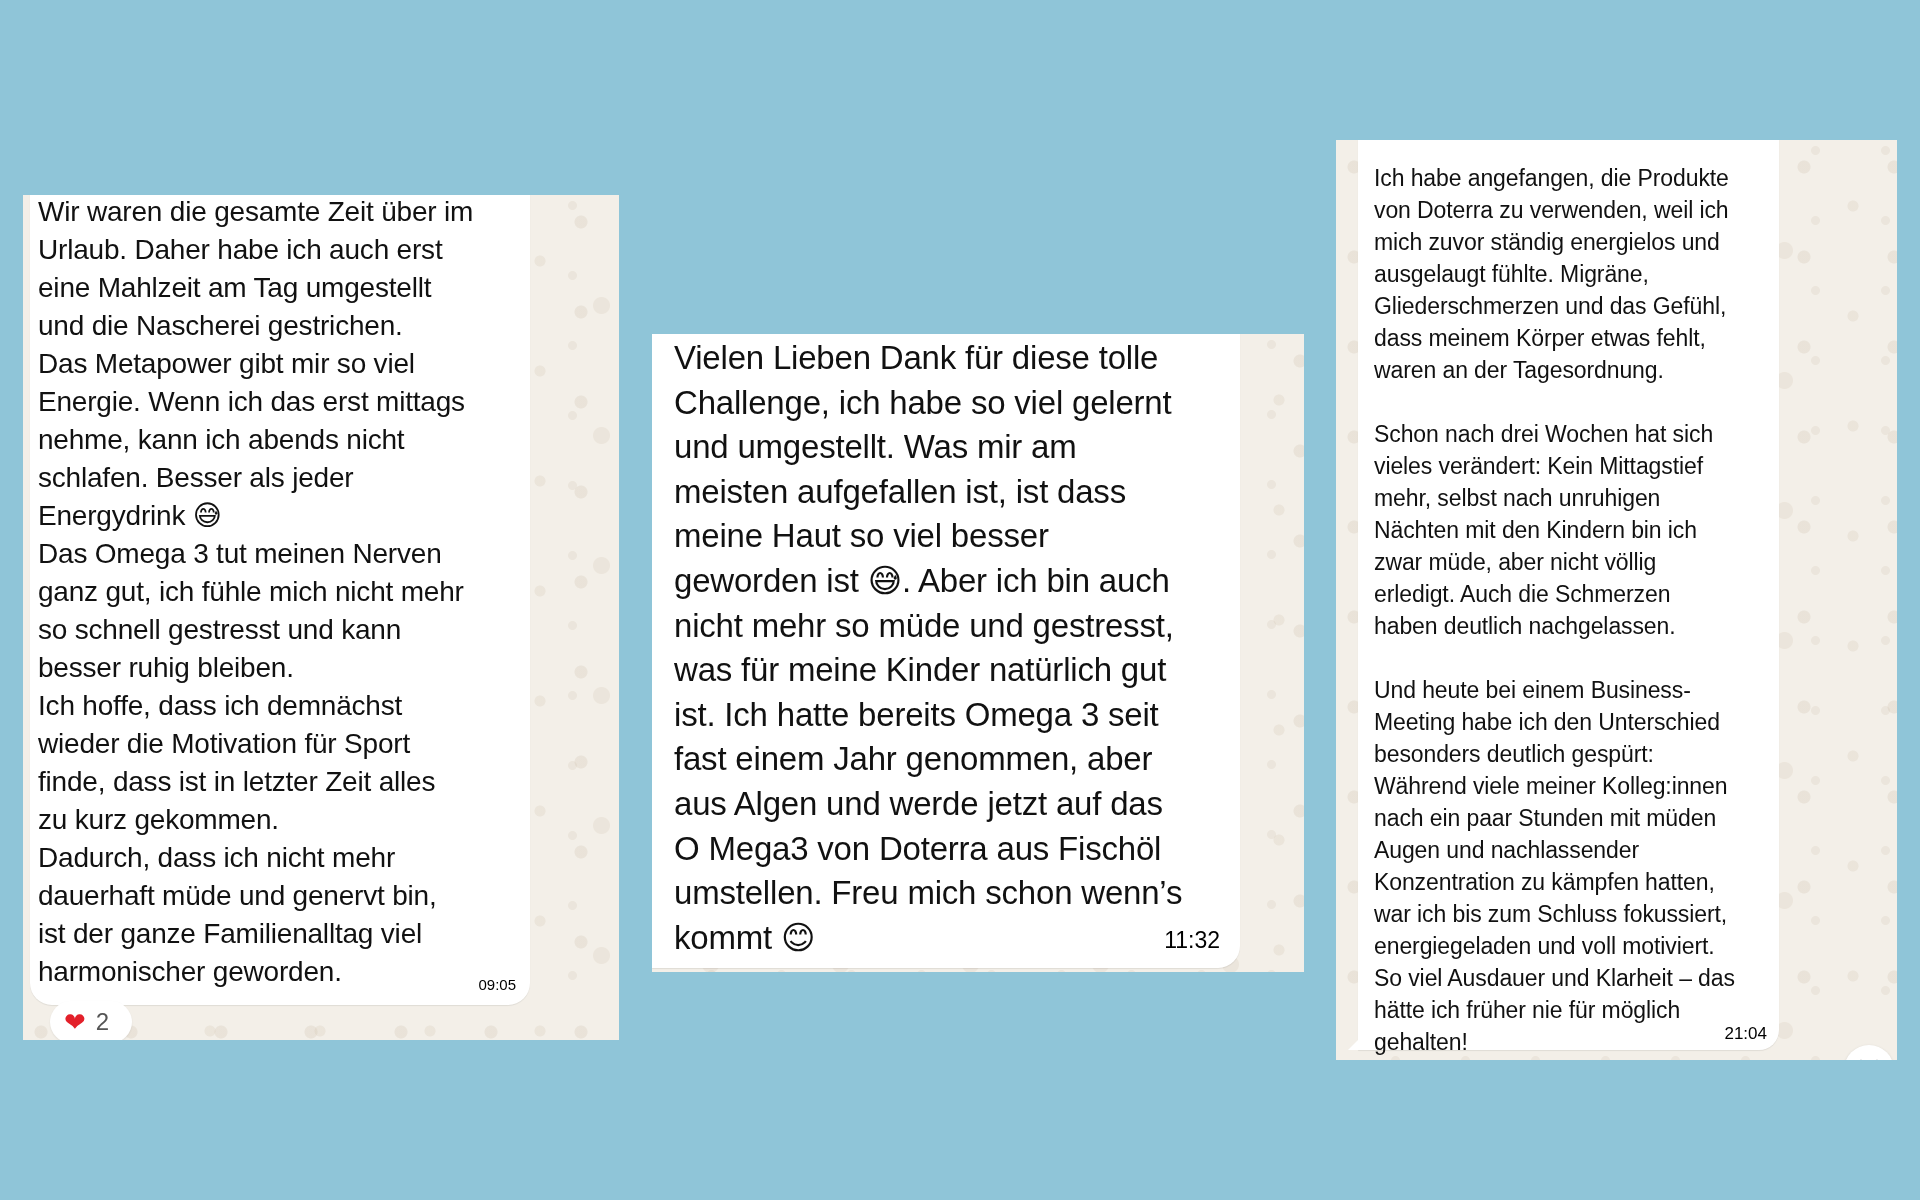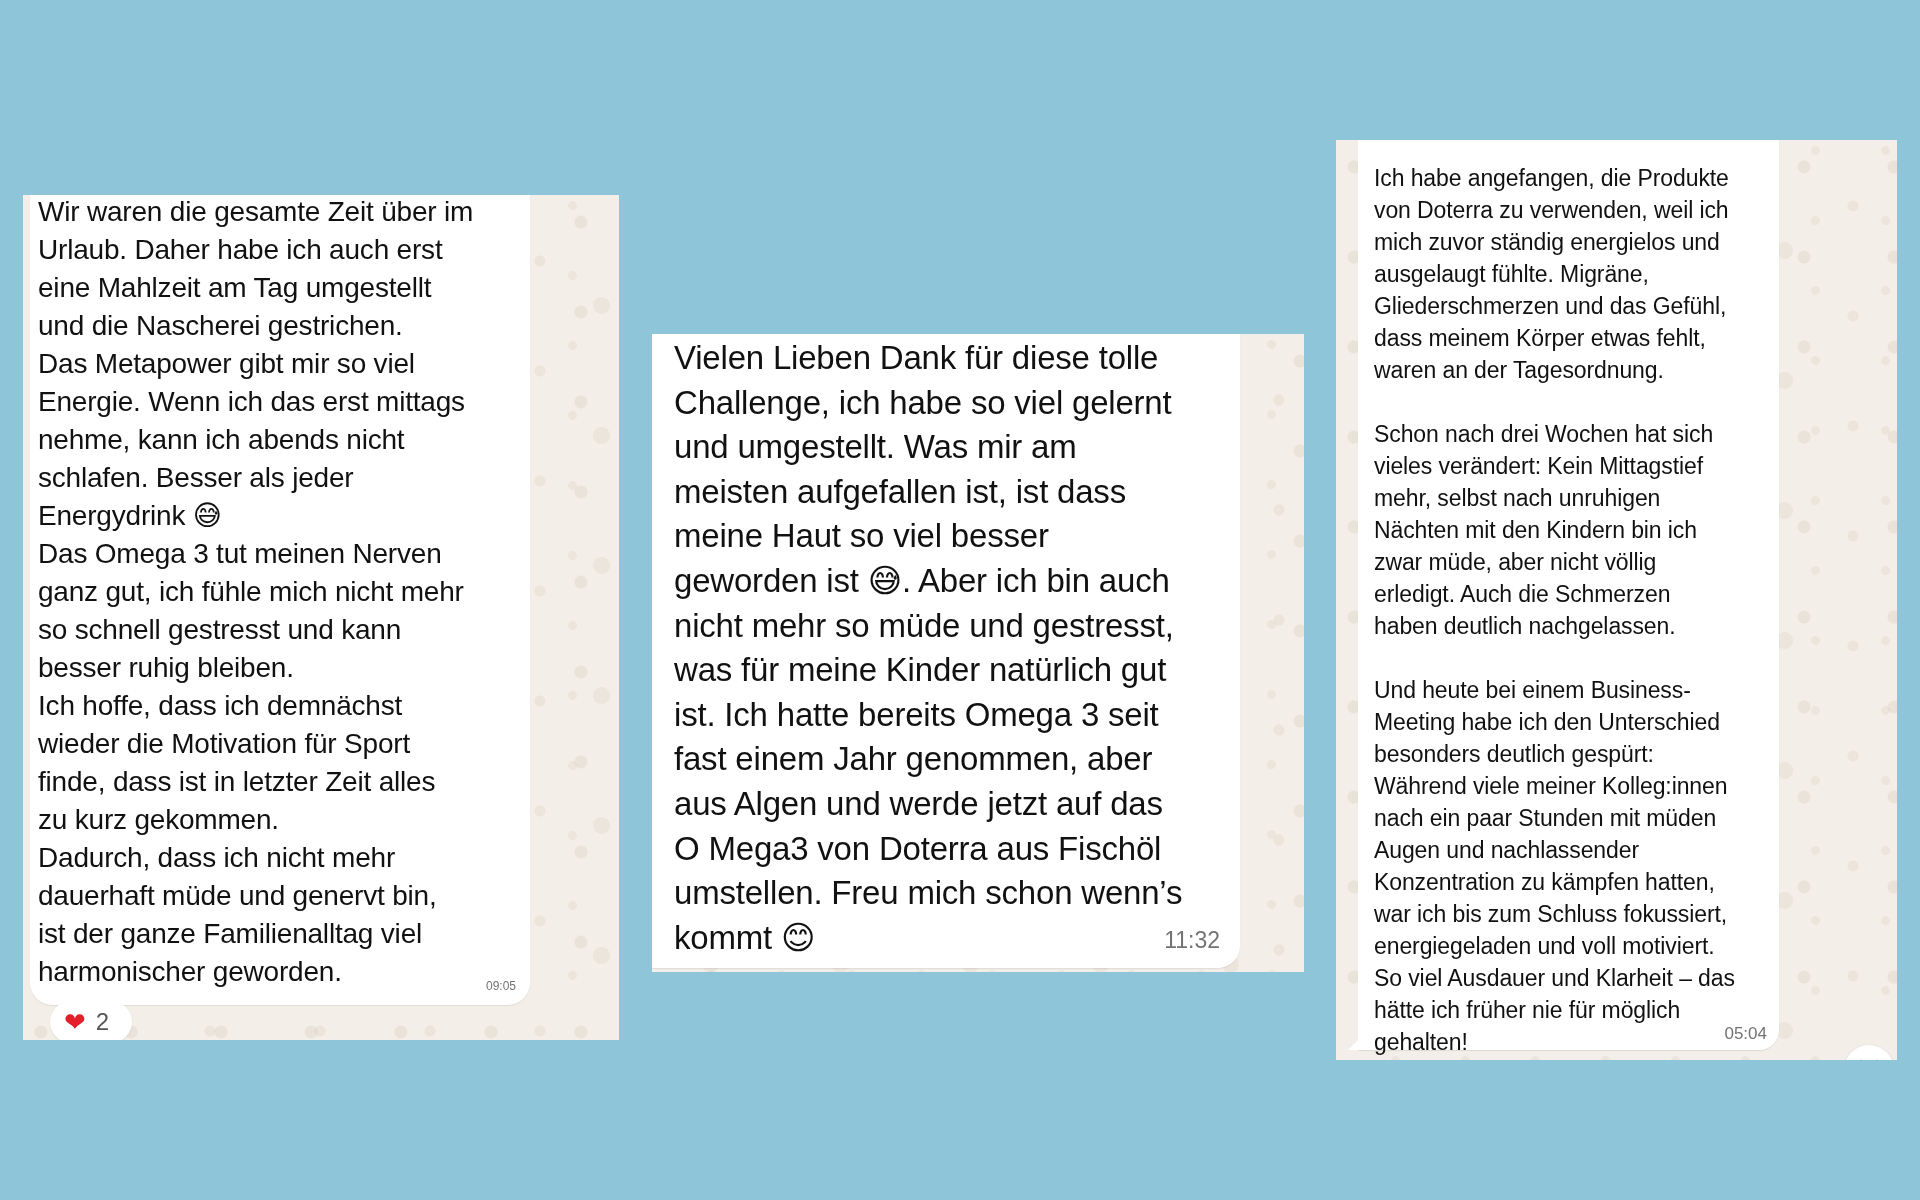--- a/index.html
+++ b/index.html
@@ -16,28 +16,28 @@
       radial-gradient(circle at 70% 60%, rgba(205,190,170,0.22) 0 5px, transparent 6px),
       radial-gradient(circle at 45% 85%, rgba(205,190,170,0.2) 0 8px, transparent 9px),
       radial-gradient(circle at 85% 15%, rgba(205,190,170,0.2) 0 4px, transparent 5px);
     background-size: 90px 90px, 110px 110px, 130px 130px, 70px 70px;
   }
   .bubble {
     position: absolute; background: #ffffff; color: #111111;
     box-shadow: 0 1px 1px rgba(0,0,0,0.08);
   }
   .msg-text { white-space: pre-wrap; margin: 0; }
-  .time { position: absolute; color: #737373; }
+  .time { position: absolute; color: #000000; }
   .emoji { font-family: "DejaVu Sans", sans-serif; }
 
   
   #p1 { left: 23px; top: 195px; width: 596px; height: 845px; }
   #p1 .bubble { left: 7px; top: -20px; width: 500px; height: 830px; border-radius: 0 0 22px 22px; }
   #p1 .msg-text { position: absolute; left: 8px; top: 18px; font-size: 28px; line-height: 38px; letter-spacing: -0.2px; }
-  #p1 .time { right: 14px; bottom: 12px; font-size: 12px; margin-left: 44px; }
+  #p1 .time { right: 14px; bottom: 12px; font-size: 15px; margin-left: 44px; }
   .reaction {
     position: absolute; left: 27px; top: 806px; width: 82px; height: 42px;
     background: #ffffff; border-radius: 21px; display: flex; align-items: center;
     gap: 10px; padding-left: 14px; box-sizing: border-box; box-shadow: 0 1px 2px rgba(0,0,0,0.08);
   }
   .reaction .heart { color: #e3202a; font-size: 26px; line-height: 1; }
   .reaction .count { color: #555555; font-size: 24px; }
 
   
   #p2 { left: 652px; top: 334px; width: 652px; height: 638px; }
@@ -138,20 +138,20 @@
 besonders deutlich gespürt:
 Während viele meiner Kolleg:innen
 nach ein paar Stunden mit müden
 Augen und nachlassender
 Konzentration zu kämpfen hatten,
 war ich bis zum Schluss fokussiert,
 energiegeladen und voll motiviert.
 So viel Ausdauer und Klarheit – das
 hätte ich früher nie für möglich
 gehalten!</p>
-    <span class="time">05:04</span>
+    <span class="time">21:04</span>
   </div>
   <div class="scroll-btn">
     <svg width="20" height="12" viewBox="0 0 20 12">
       <path d="M2 2 L10 10 L18 2" fill="none" stroke="#333333" stroke-width="2.4" stroke-linecap="round"></path>
     </svg>
   </div>
 </section>
 
 </body></html>

